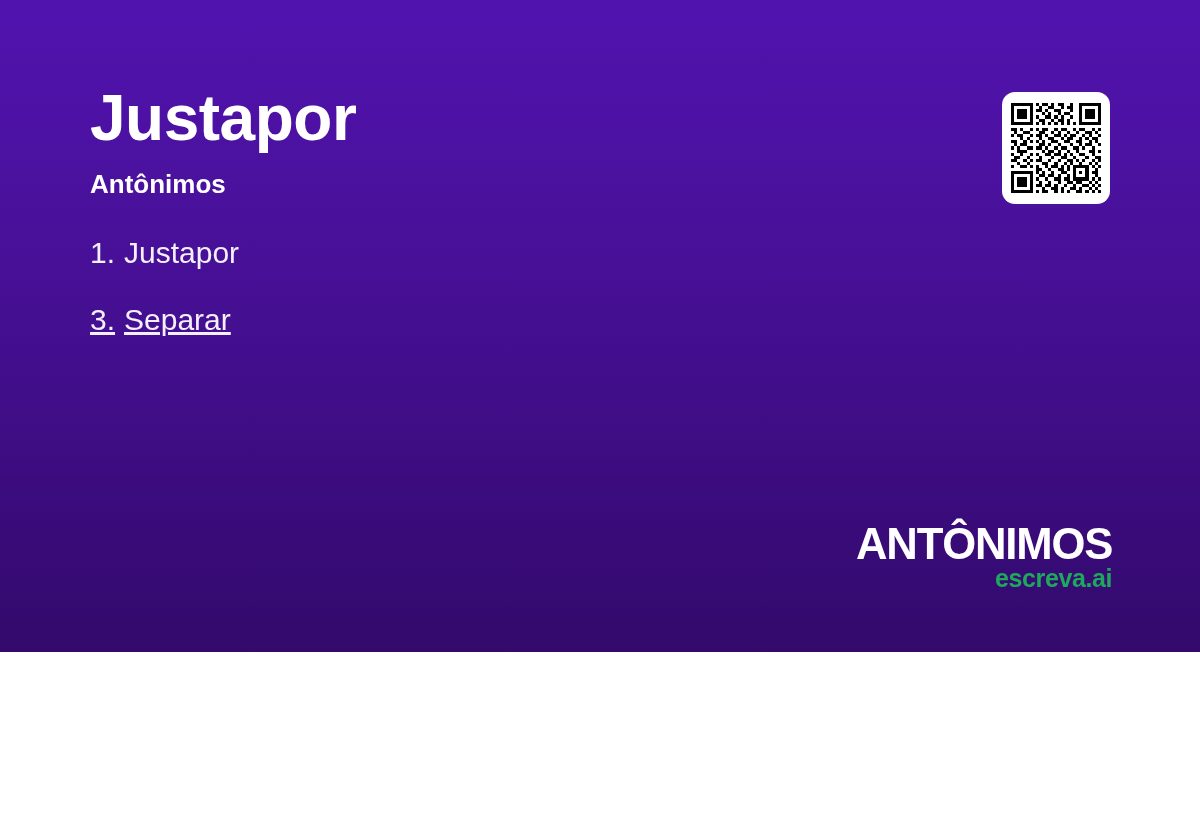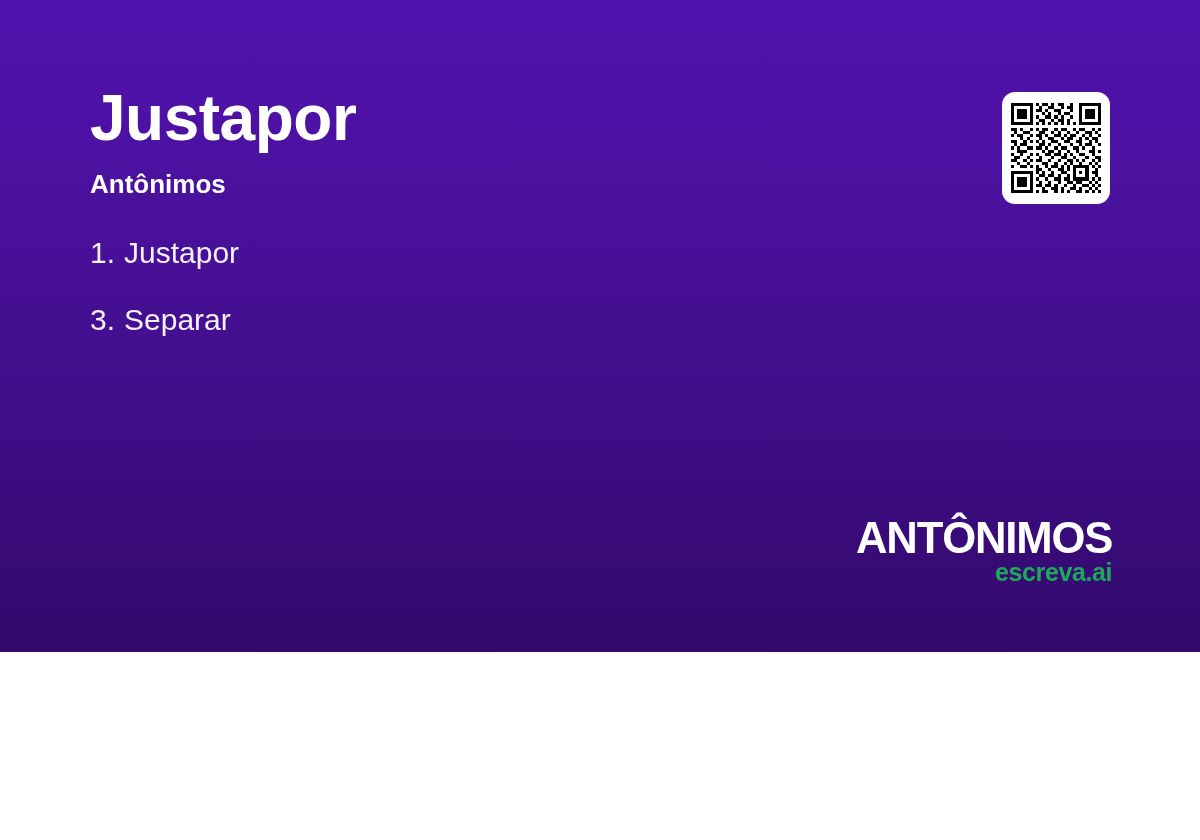--- a/index.html
+++ b/index.html
@@ -68,21 +68,21 @@
   }
 
   .list-item {
     font-size: 30px;
     font-weight: 400;
     color: #f4f0fb;
     line-height: 1.0;
     margin: 0 0 37px 0;
     white-space: nowrap;
   }
-  .list-item:last-child { margin-bottom: 10px; }
+  .list-item:last-child { margin-bottom: 10px; text-decoration: underline; }
 
   .item-index { margin-right: 9px; }
 
   
   .qr-card {
     position: absolute;
     left: 1002px;
     top: 92px;
     width: 108px;
     height: 112px;
@@ -136,21 +136,21 @@
     transform: scaleX(0.97);
     transform-origin: right center;
     white-space: nowrap;
   }
   .logo-sub {
     font-size: 25px;
     font-weight: 700;
     color: #1EA85C;
     letter-spacing: -0.4px;
     line-height: 1;
-    margin: 2px 0 12px 0;
+    margin: 2px 0 6px 0;
     white-space: nowrap;
   }
 </style>
 </head>
 <body>
 
 <div class="card">
 
   <div class="header">
     <h1 class="word-title">Justapor</h1>

